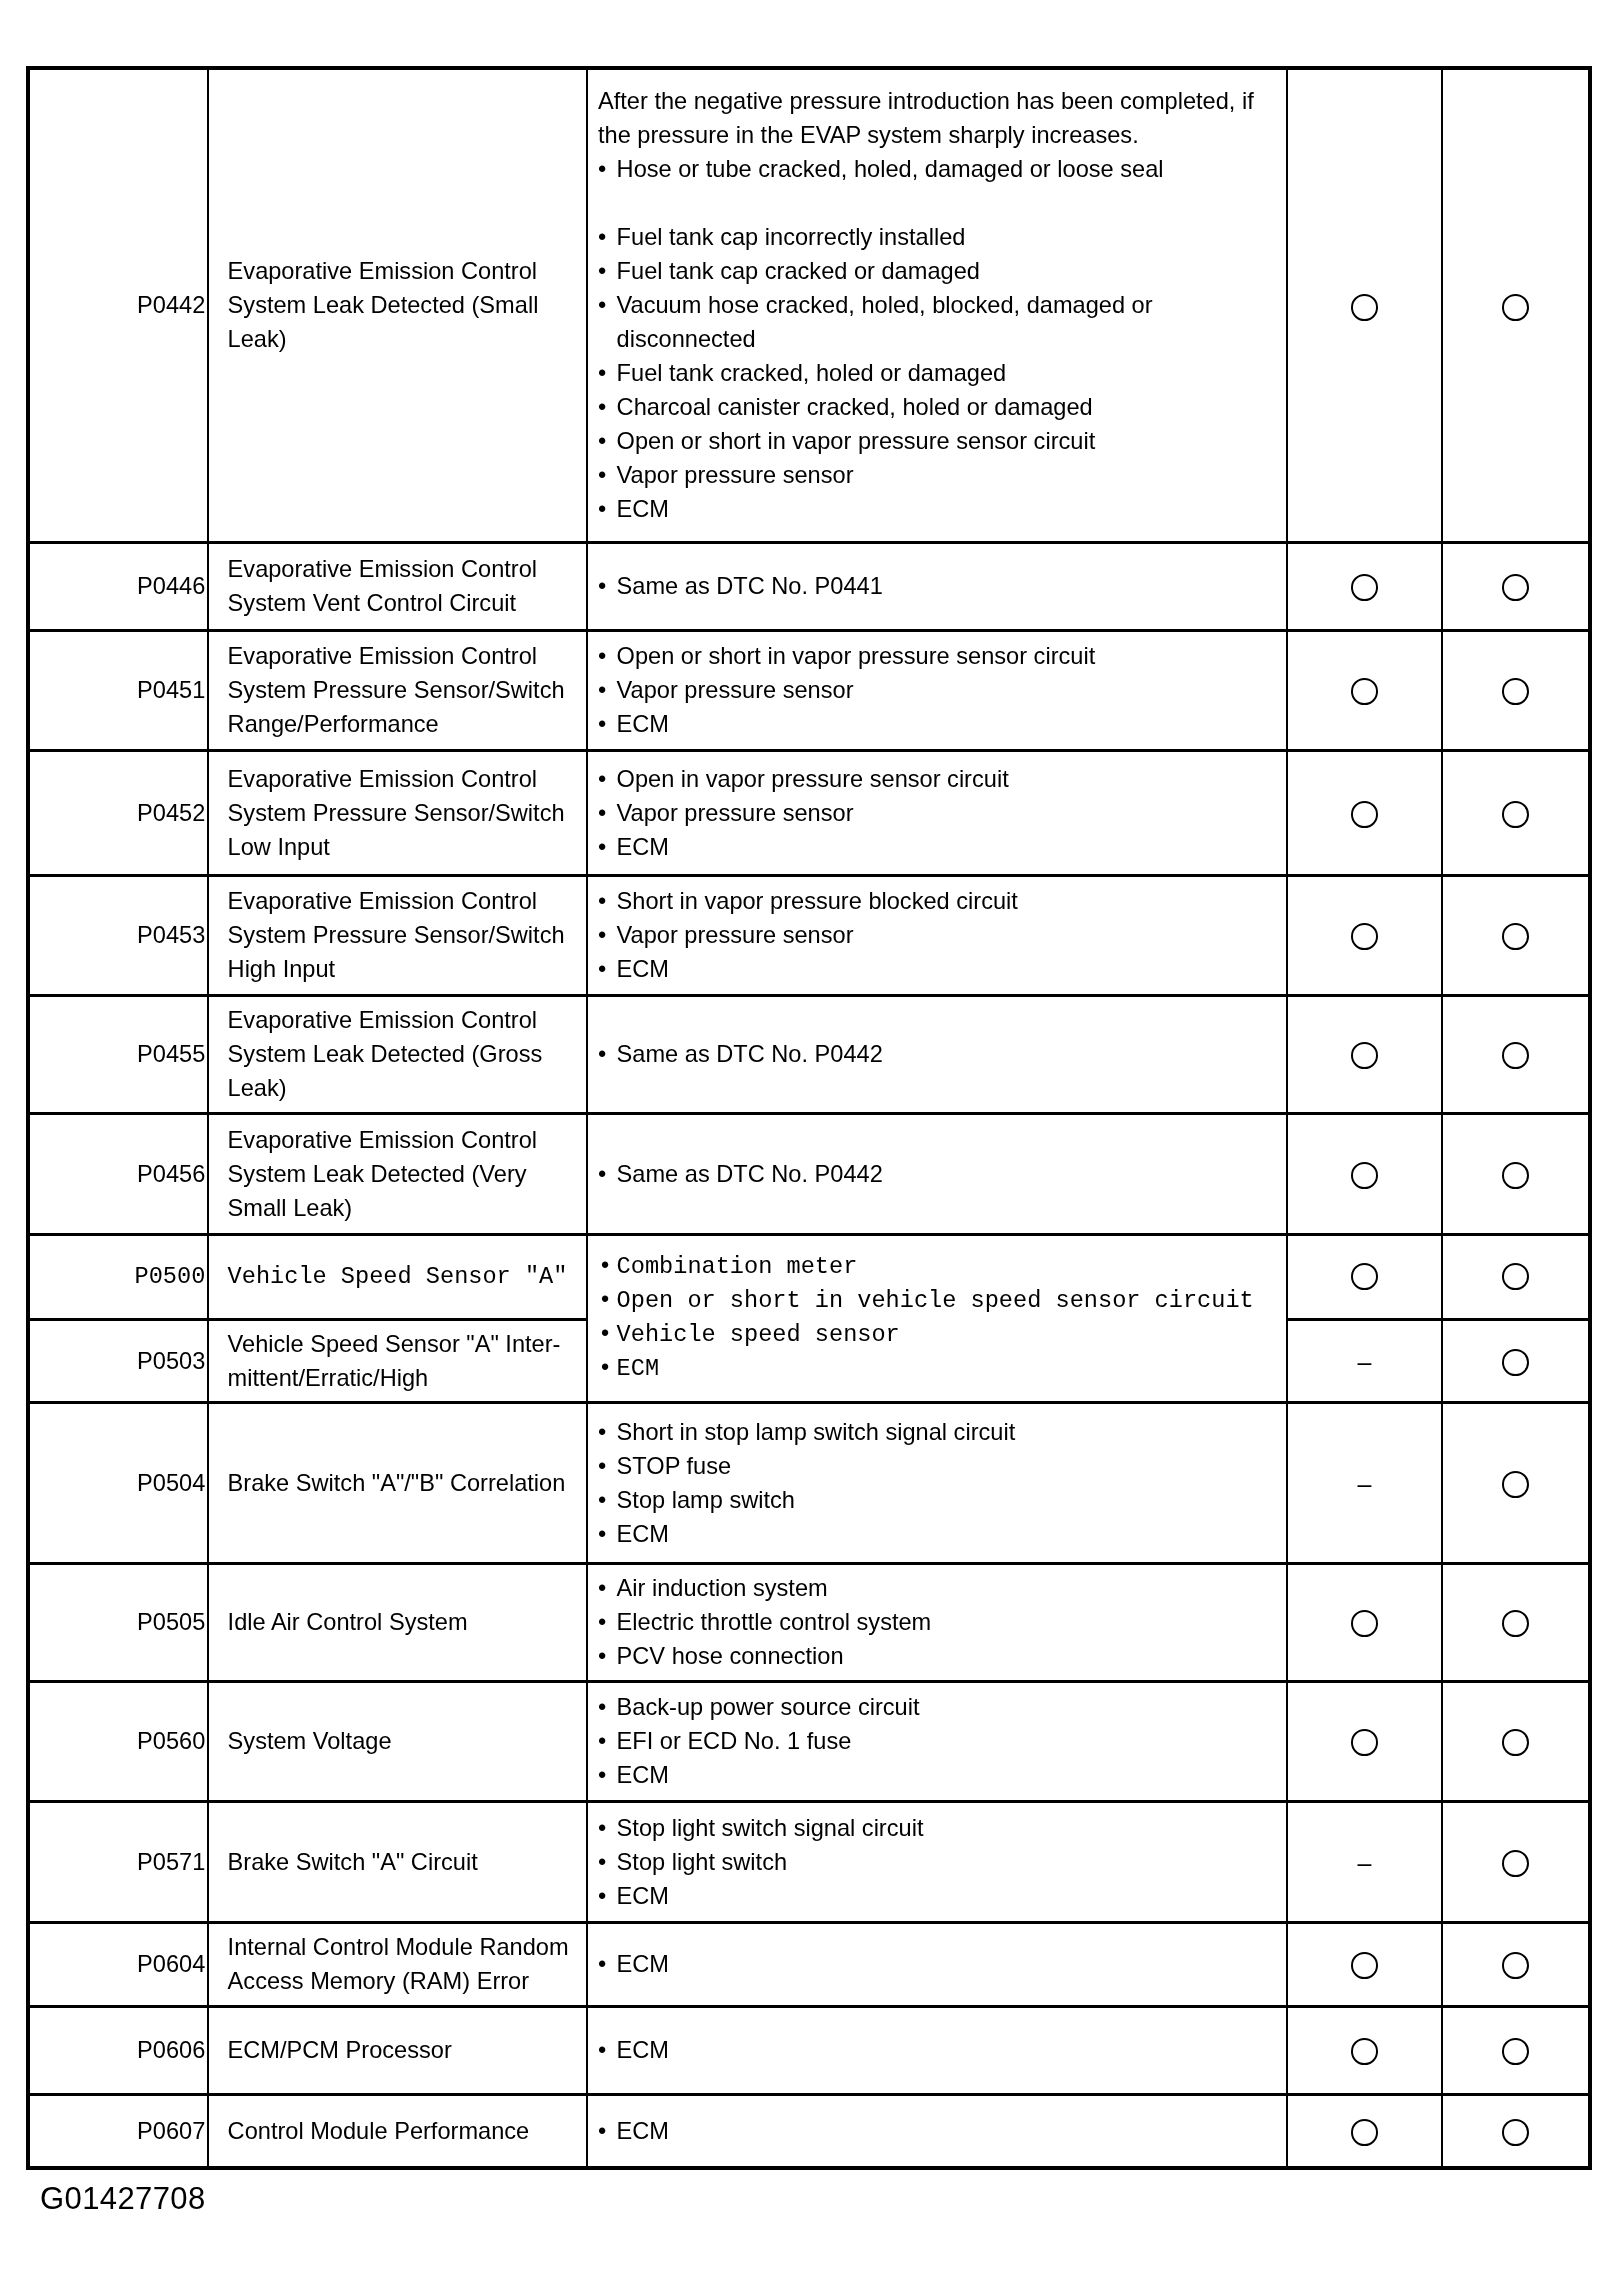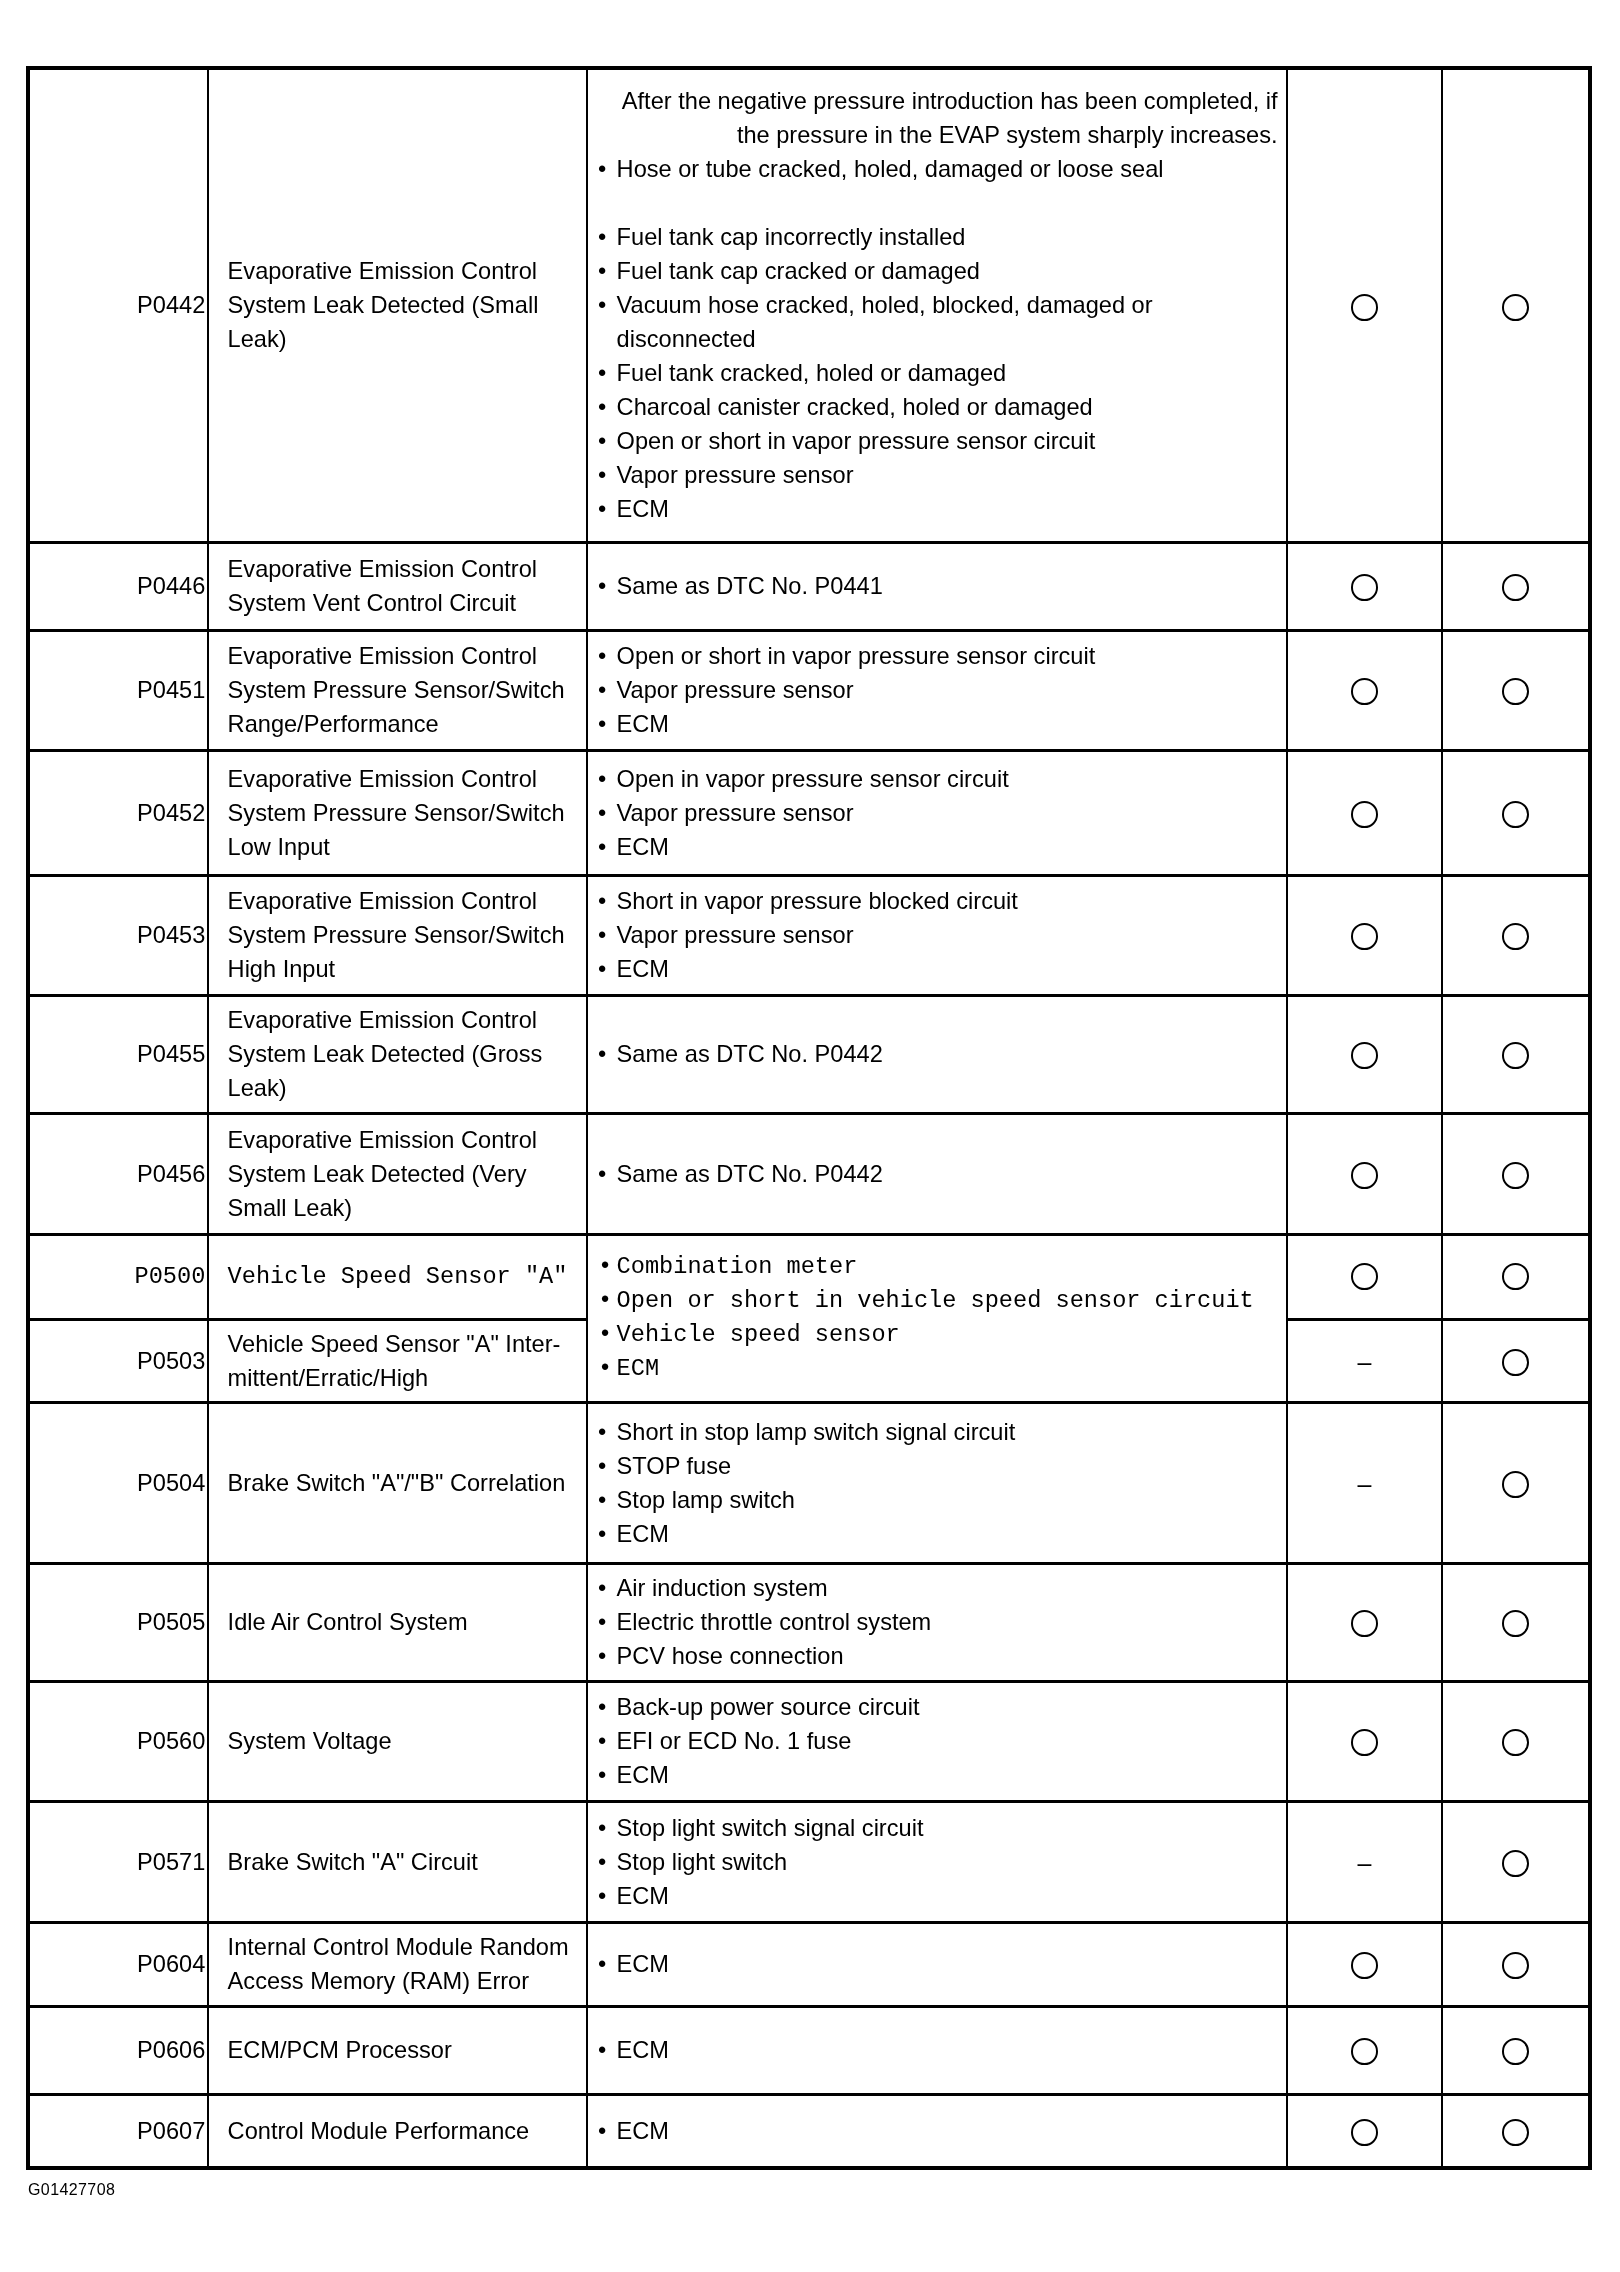--- a/index.html
+++ b/index.html
@@ -44,21 +44,20 @@
     padding: 3.4px 1.7px;
   }
   td.desc-cell {
     padding: 5.9px 6.7px 5.9px 18.6px;
   }
   td.trouble-cell {
     padding: 5.9px 8.4px 5.9px 10px;
   }
   .intro-line {
     margin: 0;
-    text-align: right;
   }
   .bullet-line {
     display: flex;
     align-items: flex-start;
   }
   .bullet-icon {
     flex: none;
     width: 18.6px;
   }
   .bullet-text {
@@ -80,23 +79,23 @@
     vertical-align: middle;
   }
   .dash-mark {
     display: inline-block;
     font-size: 25px;
     line-height: 25px;
     vertical-align: middle;
   }
   .footer-code {
     position: absolute;
-    left: 28px;
+    left: 40px;
     top: 2181px;
-    font-size: 16px;
+    font-size: 31px;
     letter-spacing: 0.4px;
   }
 </style>
 </head>
 <body>
 
 <div class="page">
   <table class="dtc-table">
     <colgroup>
       <col style="width:180px">

